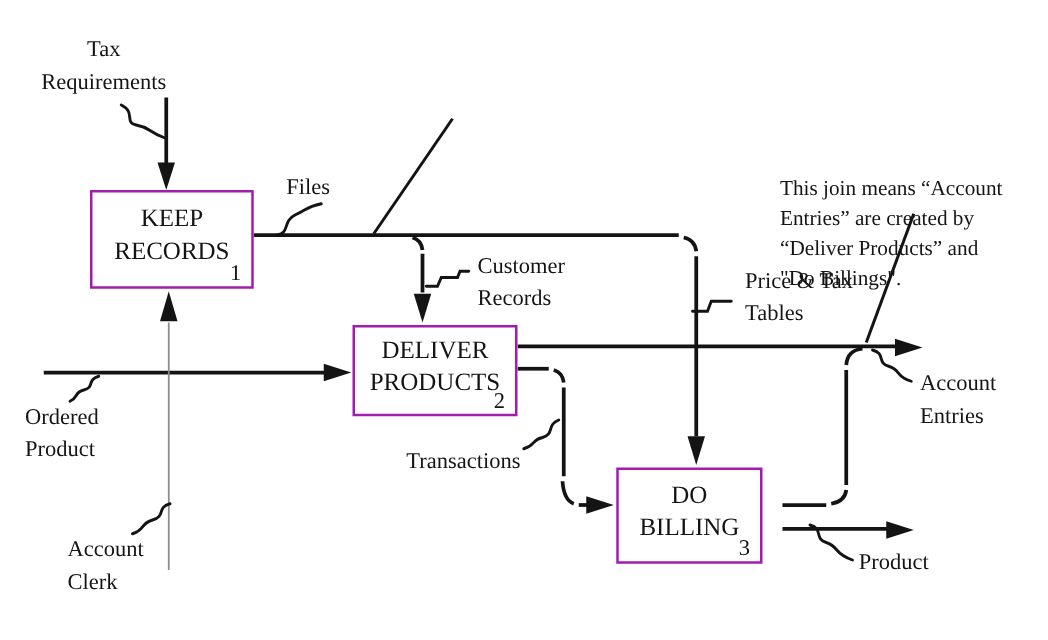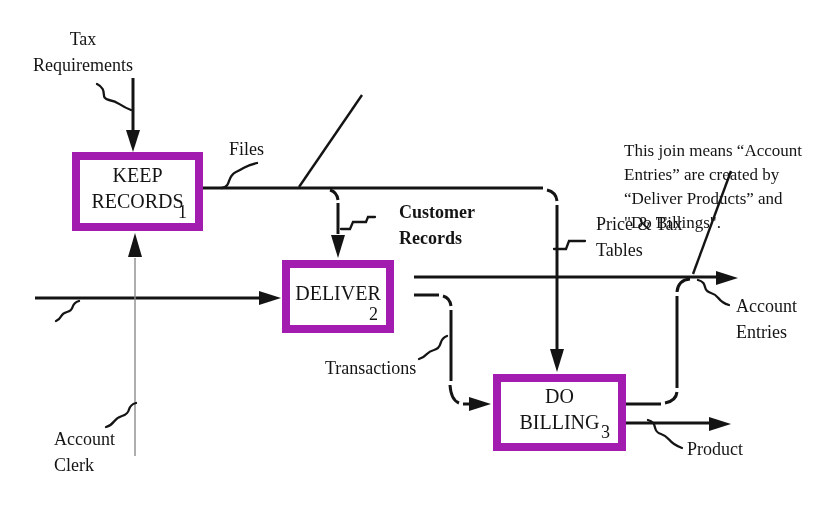--- a/index.html
+++ b/index.html
@@ -13,21 +13,21 @@
     overflow: hidden;
   }
   .connector-layer {
     position: absolute;
     left: 0; top: 0;
     width: 838px; height: 512px;
   }
   .fbox {
     position: absolute;
     box-sizing: border-box;
-    border: 8px solid #a21caf;
+    border: 2px solid #a21caf;
     background: #ffffff;
     display: flex;
     flex-direction: column;
     align-items: center;
     justify-content: center;
     text-align: center;
     font-size: 20px;
     line-height: 26px;
     padding-bottom: 8px;
   }
@@ -45,26 +45,26 @@
     white-space: pre-line;
   }
   .lbl.center { text-align: center; }
   .note {
     position: absolute;
     font-size: 17px;
     line-height: 24px;
     white-space: pre-line;
   }
   #box-keep     { left: 72px;  top: 152px; width: 131px; height: 79px; }
-  #box-deliver  { left: 282px; top: 260px; width: 112px; height: 73px; }
-  #box-billing  { left: 493px; top: 374px; width: 133px; height: 77px; }
+  #box-deliver  { left: 282px; top: 260px; width: 132px; height: 73px; }
+  #box-billing  { left: 493px; top: 374px; width: 117px; height: 77px; }
 
   #lbl-tax          { left: 22px;  top: 26px;  width: 122px; text-align: center; }
   #lbl-files        { left: 229px; top: 136px; }
-  #lbl-customer     { left: 399px; top: 199px; font-weight: bold; }
+  #lbl-customer     { left: 382px; top: 199px; }
   #lbl-pricetax     { left: 596px; top: 211px; }
   #lbl-ordered      { left: 20px;  top: 320px; }
   #lbl-clerk        { left: 54px;  top: 426px; }
   #lbl-transactions { left: 325px; top: 355px; }
   #lbl-accentries   { left: 736px; top: 293px; }
   #lbl-invoices     { left: 687px; top: 436px; }
 
   #note-fork { left: 240px; top: 17px; width: 400px; }
   #note-join { left: 624px; top: 91px; width: 214px; margin-top: 48px; }
 </style>
@@ -128,36 +128,39 @@
   </svg>
 
   <div class="fbox" id="box-keep">
     <div>KEEP</div>
     <div>RECORDS</div>
     <div class="num">1</div>
   </div>
 
   <div class="fbox" id="box-deliver">
     <div>DELIVER</div>
+    <div>PRODUCTS</div>
     <div class="num">2</div>
   </div>
 
   <div class="fbox" id="box-billing">
     <div>DO</div>
     <div>BILLING</div>
     <div class="num">3</div>
   </div>
 
   <div class="lbl center" id="lbl-tax">Tax
 Requirements</div>
   <div class="lbl" id="lbl-files">Files</div>
   <div class="lbl" id="lbl-customer">Customer
 Records</div>
   <div class="lbl" id="lbl-pricetax">Price &amp; Tax
 Tables</div>
+  <div class="lbl" id="lbl-ordered">Ordered
+Product</div>
   <div class="lbl" id="lbl-clerk">Account
 Clerk</div>
   <div class="lbl" id="lbl-transactions">Transactions</div>
   <div class="lbl" id="lbl-accentries">Account
 Entries</div>
   <div class="lbl" id="lbl-invoices">Product</div>
 
   <div class="note" id="note-join">This join means “Account
 Entries” are created by
 “Deliver Products” and

